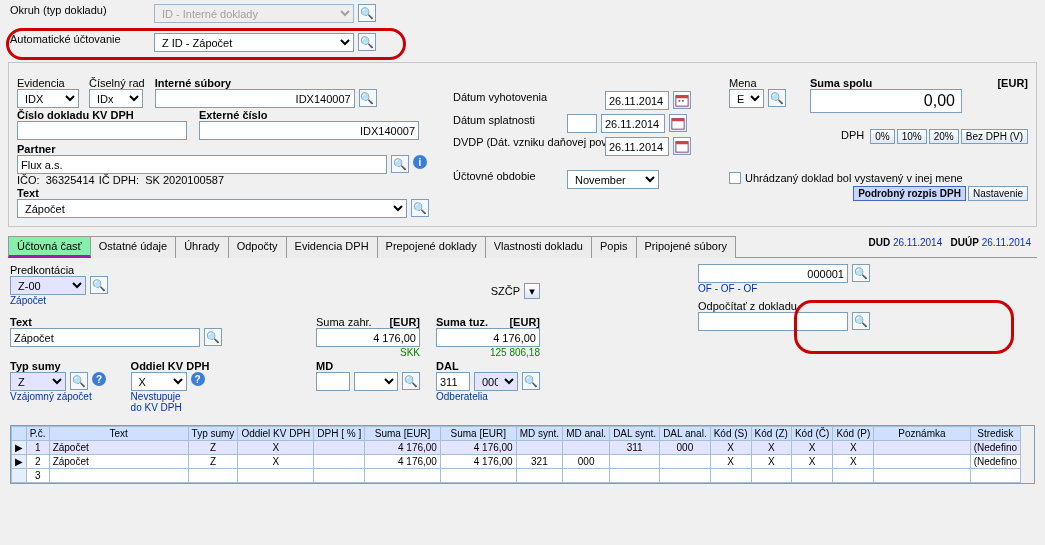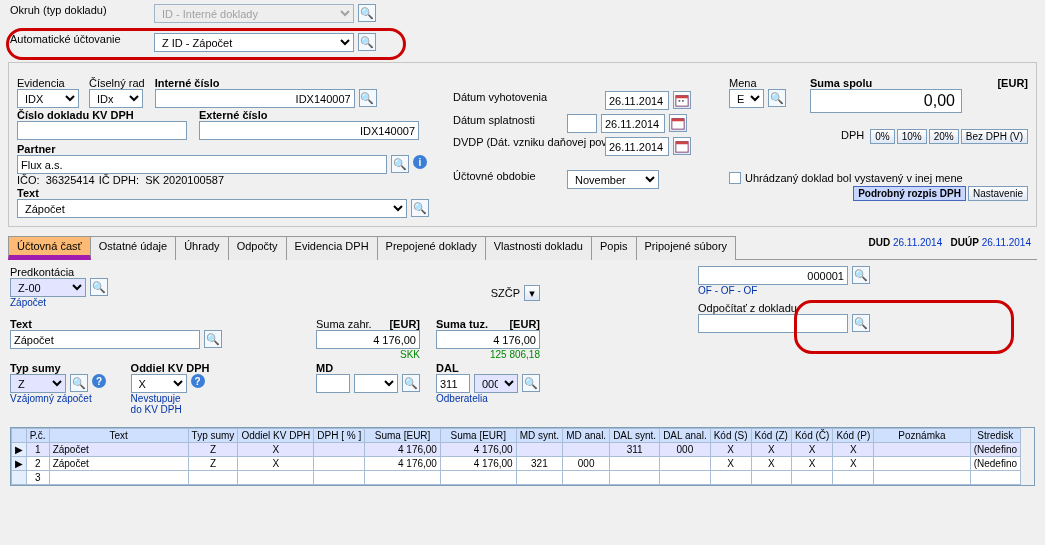--- a/index.html
+++ b/index.html
@@ -68,22 +68,22 @@
     padding: 3px 8px;
     border: 1px solid #999;
     border-bottom: none;
     background: #ececec;
     margin-right: -1px;
     cursor: pointer;
     position: relative;
     top: 1px;
   }
   .tab.active {
-    background: #fdba74;
-    border-bottom: 5px solid #a21caf;
+    background: #86efac;
+    border-bottom: 3px solid #a21caf;
     z-index: 2;
   }
   .tab-dates {
     position: absolute; right: 6px; top: 2px;
     font-size: 10px;
   }
   .tab-dates b { font-weight: bold; }
   .tab-dates .d { color: #0033cc; }
   .lower { padding: 6px 10px; }
   .btn {
@@ -163,21 +163,21 @@
       <div class="row" style="align-items:flex-end; gap:10px;">
         <div class="field-group">
           <span class="label">Evidencia</span>
           <select style="width:62px;"><option>IDX</option></select>
         </div>
         <div class="field-group">
           <span class="label">Číselný rad</span>
           <select style="width:54px;"><option>IDx</option></select>
         </div>
         <div class="field-group" style="flex:1;">
-          <span class="label" style="font-weight:bold;">Interné číslo</span>
+          <span class="label" style="font-weight:bold;">Interné súbory</span>
           <div class="row">
             <input type="text" class="input-right" style="width: 200px;" value="IDX140007">
             <span class="icon-btn">🔍</span>
           </div>
         </div>
       </div>
       <div class="row" style="align-items:flex-end; gap:10px; margin-top:1px;">
         <div class="field-group" style="width:172px;">
           <span class="label" style="font-weight:bold;">Číslo dokladu KV DPH</span>
           <input type="text" style="width: 170px;" value="">

